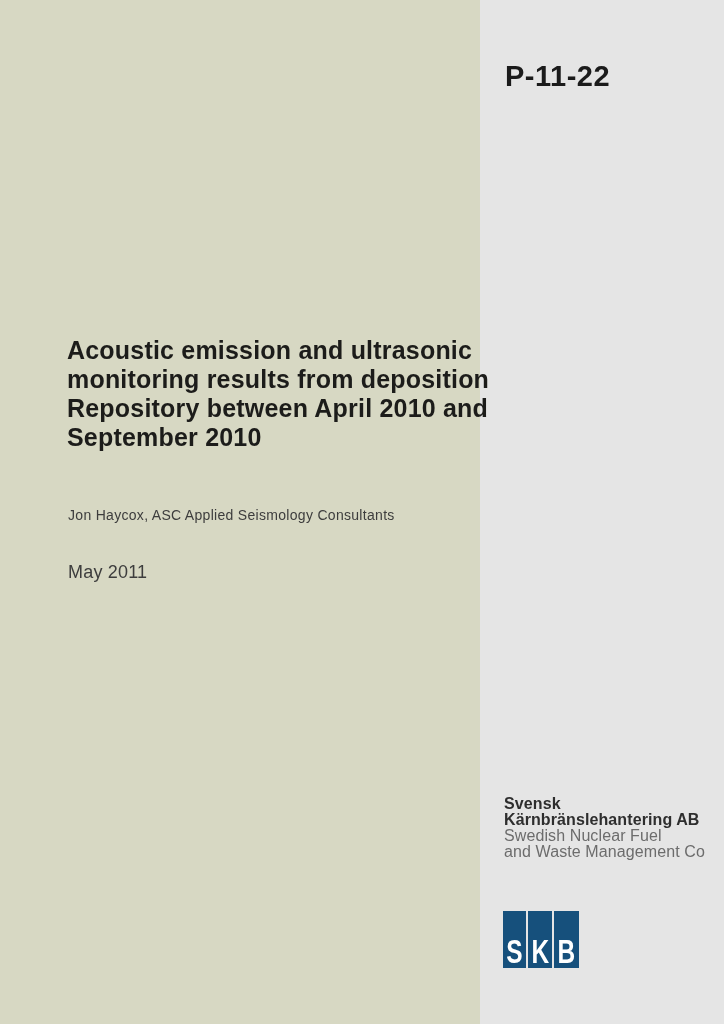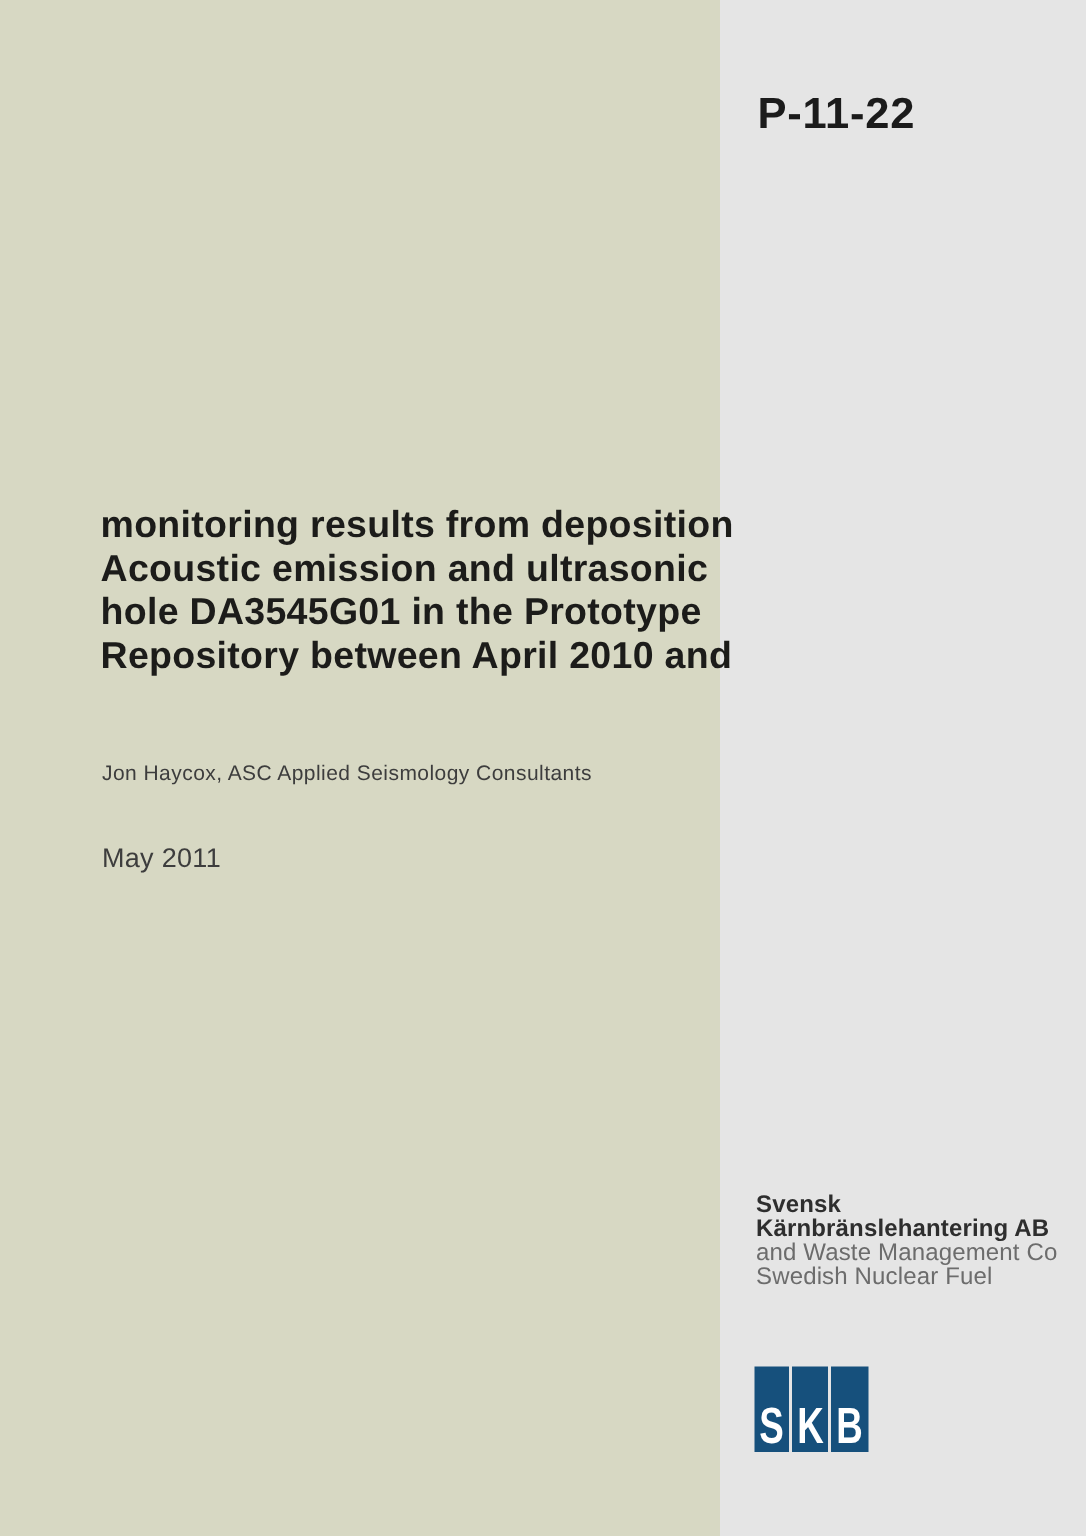--- a/index.html
+++ b/index.html
@@ -106,34 +106,34 @@
 </head>
 <body>
 
 <div class="page">
 
   <div class="left-panel"></div>
 
   <div class="report-number">P-11-22</div>
 
   <h1 class="title">
+    <span class="title-line">Acoustic emission and ultrasonic</span>
     <span class="title-line">monitoring results from deposition</span>
-    <span class="title-line">Acoustic emission and ultrasonic</span>
-    <span class="title-line">hole DA3545G01 in the Prototype</span>
     <span class="title-line">Repository between April 2010 and</span>
+    <span class="title-line">September 2010</span>
   </h1>
 
   <div class="author">Jon Haycox, ASC Applied Seismology Consultants</div>
 
   <div class="date">May 2011</div>
 
   <div class="publisher">
     <div class="pub-name">Svensk Kärnbränslehantering AB</div>
+    <div class="pub-line">Swedish Nuclear Fuel</div>
     <div class="pub-line">and Waste Management Co</div>
-    <div class="pub-line">Swedish Nuclear Fuel</div>
   </div>
 
   <div class="logo">
     <div class="logo-bar">
       <span class="logo-letter">S</span>
     </div>
     <div class="logo-bar">
       <span class="logo-letter">K</span>
     </div>
     <div class="logo-bar">

